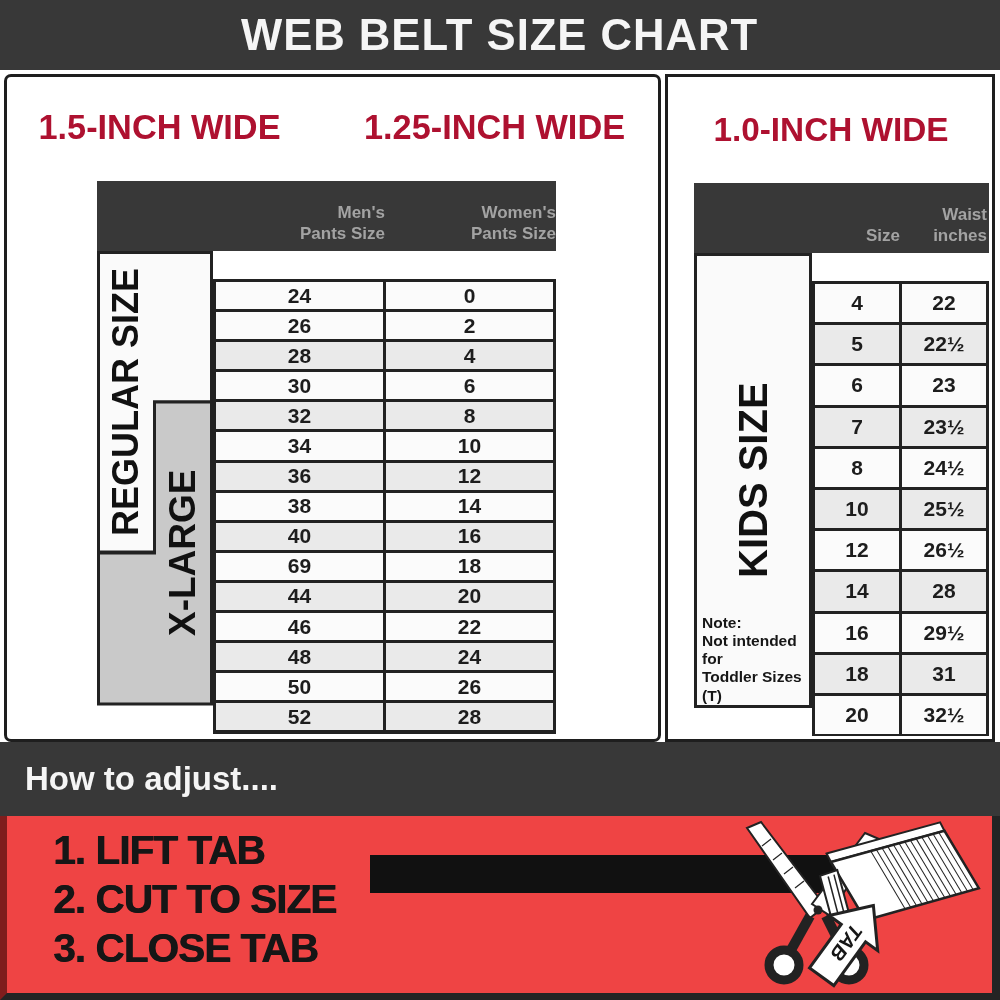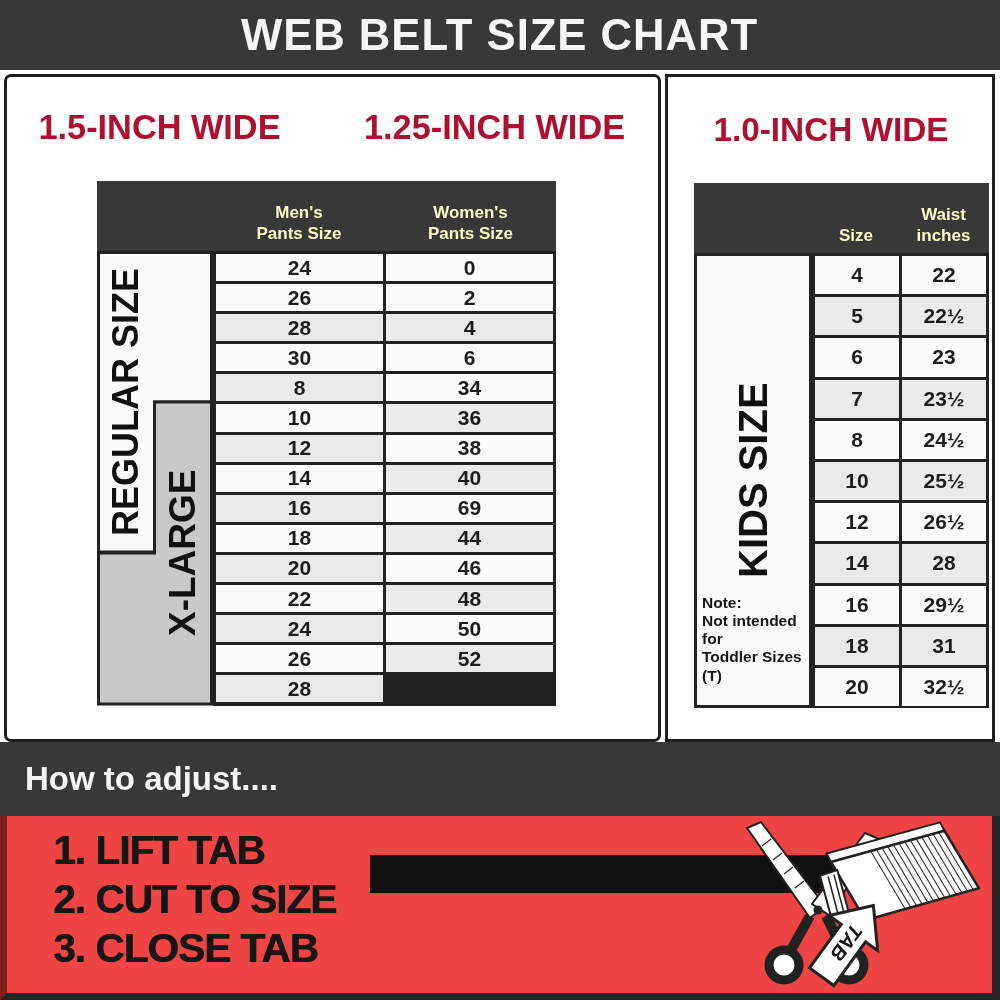--- a/index.html
+++ b/index.html
@@ -27,43 +27,43 @@
     position:absolute; color:#ae1130; font-weight:bold; font-size:35px;
     text-align:center; white-space:nowrap; transform:scaleX(0.98);
   }
   
   .sizetable { position:absolute; }
   .table-header {
     position:absolute; left:0; top:0; right:0; height:70px; background:#383838;
     display:flex; align-items:flex-end; box-sizing:border-box; padding-bottom:7px;
   }
   .th {
-    color:#fef9c3; font-size:17px; font-weight:bold; text-align:center; line-height:1.25;
+    color:#a3a3a3; font-size:17px; font-weight:bold; text-align:right; line-height:1.25;
   }
   .rows-grid {
     position:absolute; display:grid; gap:3px; padding:3px;
-    background:#222; box-sizing:border-box;
+    background:#222; box-sizing:border-box;margin-top:28px;
   }
   .cell {
     background:#fbfbfb; display:flex; align-items:center; justify-content:center;
     font-size:21px; font-weight:bold; color:#1d1d1d;
   }
   .cell.shade { background:#eaeaea; }
   .labelcol { position:absolute; }
   .labelcol svg { position:absolute; left:0; top:0; }
   .vlabel {
     position:absolute; display:flex; align-items:center; justify-content:center;
     writing-mode:vertical-rl; transform:rotate(180deg);
     font-weight:bold; color:#111; white-space:nowrap;
   }
   .kids-labelbox {
     position:absolute; background:#fafafa; border:3px solid #222; box-sizing:border-box;
   }
   .note {
-    position:absolute; left:5px; right:2px; bottom:20px;
+    position:absolute; left:5px; right:2px; bottom:0;
     font-size:15.5px; font-weight:bold; color:#161616; line-height:1.18;
   }
   
   .band {
     position:absolute; left:0; top:742px; width:1000px; height:74px; background:#383838;
     display:flex; align-items:center;
   }
   .band .how-to { color:#f5f5f5; font-size:33px; font-weight:bold; padding-left:25px; }
   .bottom-box {
     position:absolute; left:0; top:816px; width:1000px; height:184px; background:#ef4444;
@@ -115,20 +115,21 @@
 
       <div class="rows-grid" id="adult-rows" style="left:116px; top:70px; width:343px; height:455px; grid-template-columns:167px 167px; grid-auto-rows:27.1px;">
           <div class="cell">24</div>
           <div class="cell">0</div>
           <div class="cell">26</div>
           <div class="cell">2</div>
           <div class="cell shade">28</div>
           <div class="cell shade">4</div>
           <div class="cell">30</div>
           <div class="cell">6</div>
+          <div class="cell shade">32</div>
           <div class="cell shade">8</div>
           <div class="cell">34</div>
           <div class="cell">10</div>
           <div class="cell shade">36</div>
           <div class="cell shade">12</div>
           <div class="cell">38</div>
           <div class="cell">14</div>
           <div class="cell shade">40</div>
           <div class="cell shade">16</div>
           <div class="cell">69</div>

